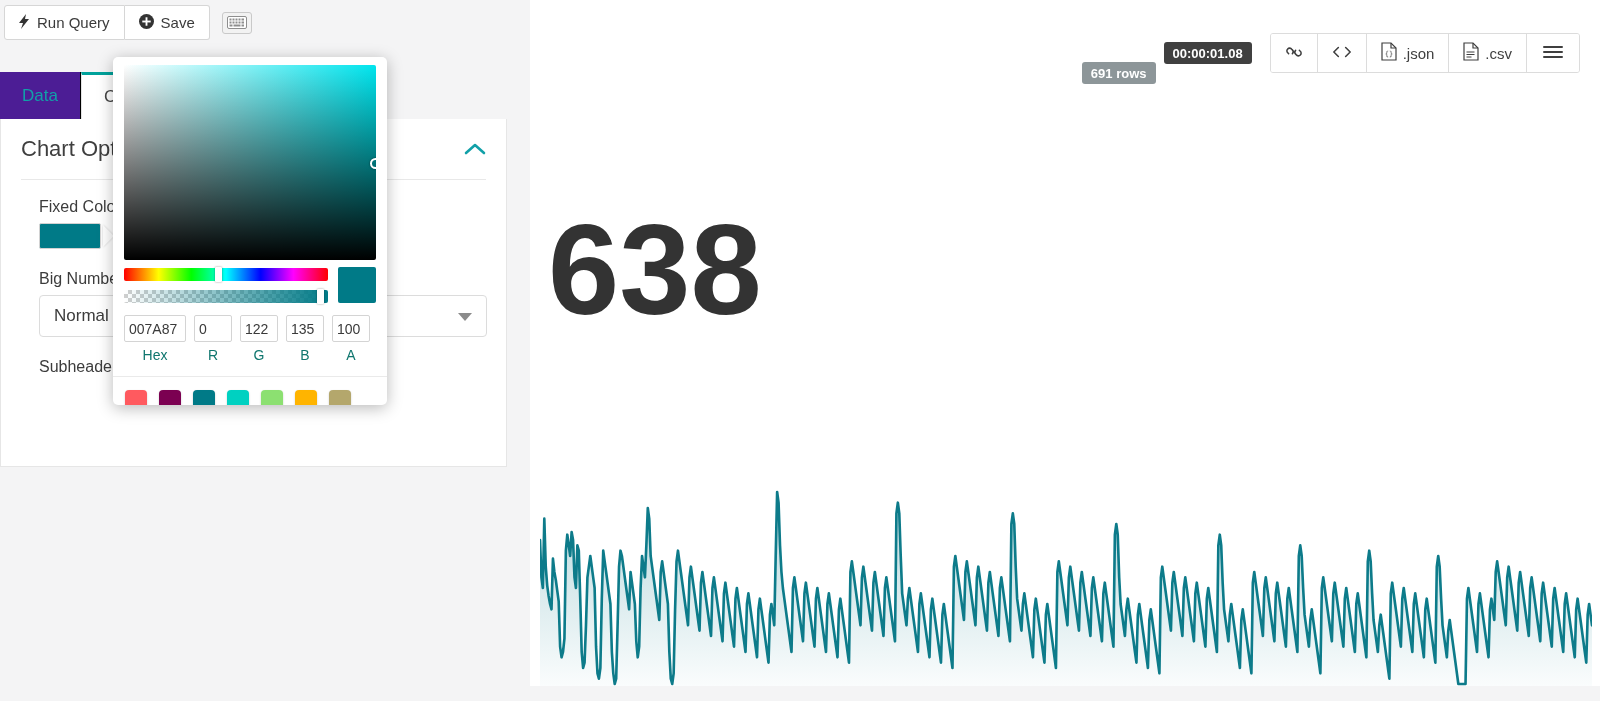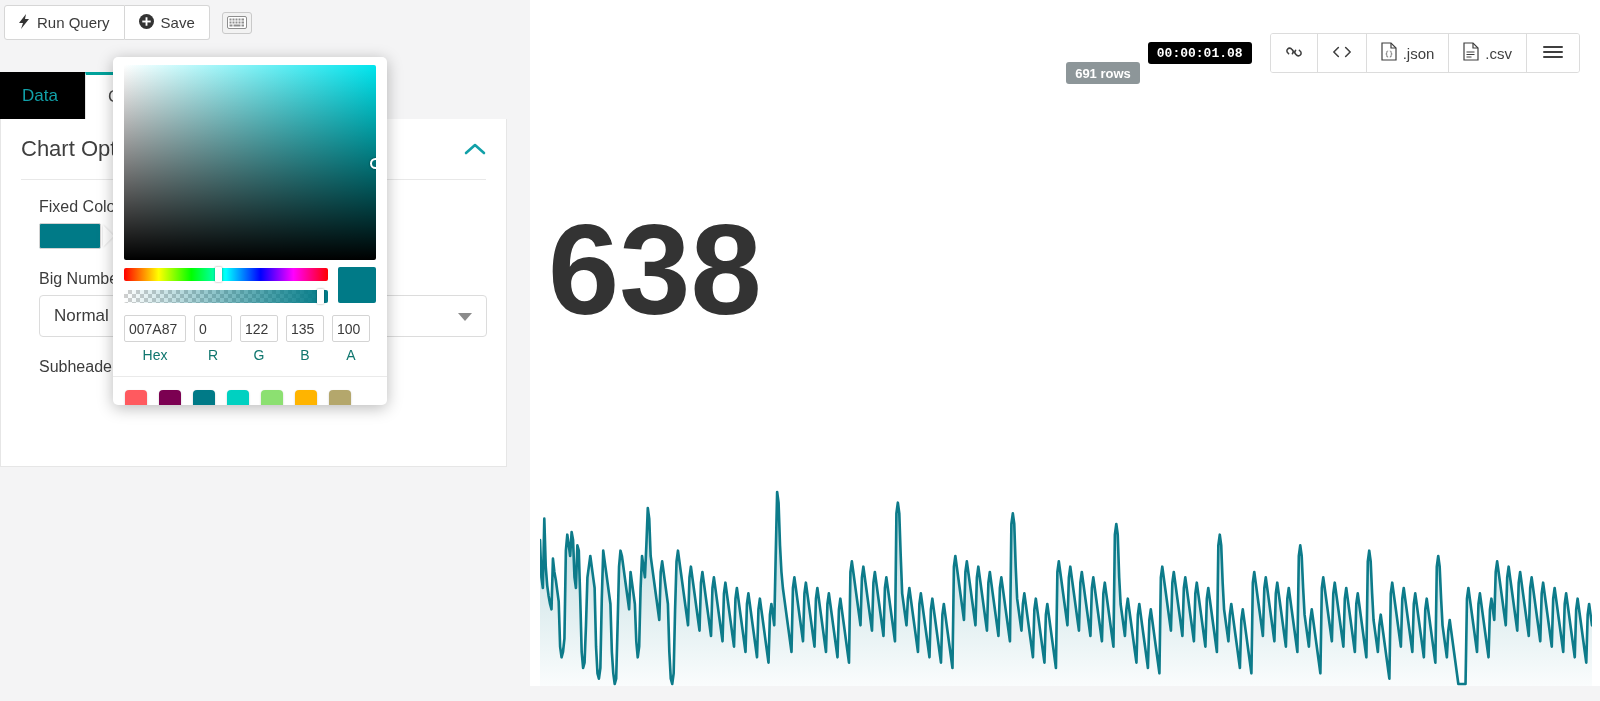--- a/index.html
+++ b/index.html
@@ -43,22 +43,22 @@
   .tabs {
     position: absolute; left: 0; top: 72px; width: 516px; height: 47px;
     display: flex; align-items: flex-end;
   }
   .tab {
     height: 47px; padding: 0 22px;
     display: flex; align-items: center; justify-content: center;
     font-size: 17px; cursor: pointer;
   }
   .tab.inactive {
-    color: #11a0a8; background: #000000;
-    border-right: 5px solid #000000;
+    color: #11a0a8; background: #4c1d95;
+    border-right: 1px solid #000000;
   }
   .tab.active {
     color: #444; background: #ffffff;
     border-top: 3px solid #00a29b;
     border-left: 1px solid #e4e4e4; border-right: 1px solid #e4e4e4;
   }
 
   .panel {
     position: absolute; left: 0; top: 119px; width: 507px; height: 348px;
     background: #ffffff; border: 1px solid #e6e6e6; border-top: none;
@@ -195,21 +195,21 @@
   .rp-actions {
     position: absolute; right: 20px; top: 22px;
     display: flex; align-items: center; gap: 8px;
   }
   .badge {
     height: 22px; padding: 0 9px; border-radius: 3px;
     display: flex; align-items: center;
     font-size: 13px; color: #ffffff; font-weight: bold;
   }
   .badge.rows { background: #8d9699; margin-top: 40px; }
-  .badge.time { background: #000000; font-family: Liberation Mono, monospace; }
+  .badge.time { background: #404040; }
   .act-group {
     display: flex; margin-left: 10px;
     border: 1px solid #dcdcdc; border-radius: 3px; overflow: hidden;
     background: #fff;
   }
   .act-btn {
     height: 38px; padding: 0 14px;
     display: flex; align-items: center; gap: 6px;
     border-right: 1px solid #dcdcdc;
     font-size: 15px; color: #3f3f3f; cursor: pointer; background: #fff;

